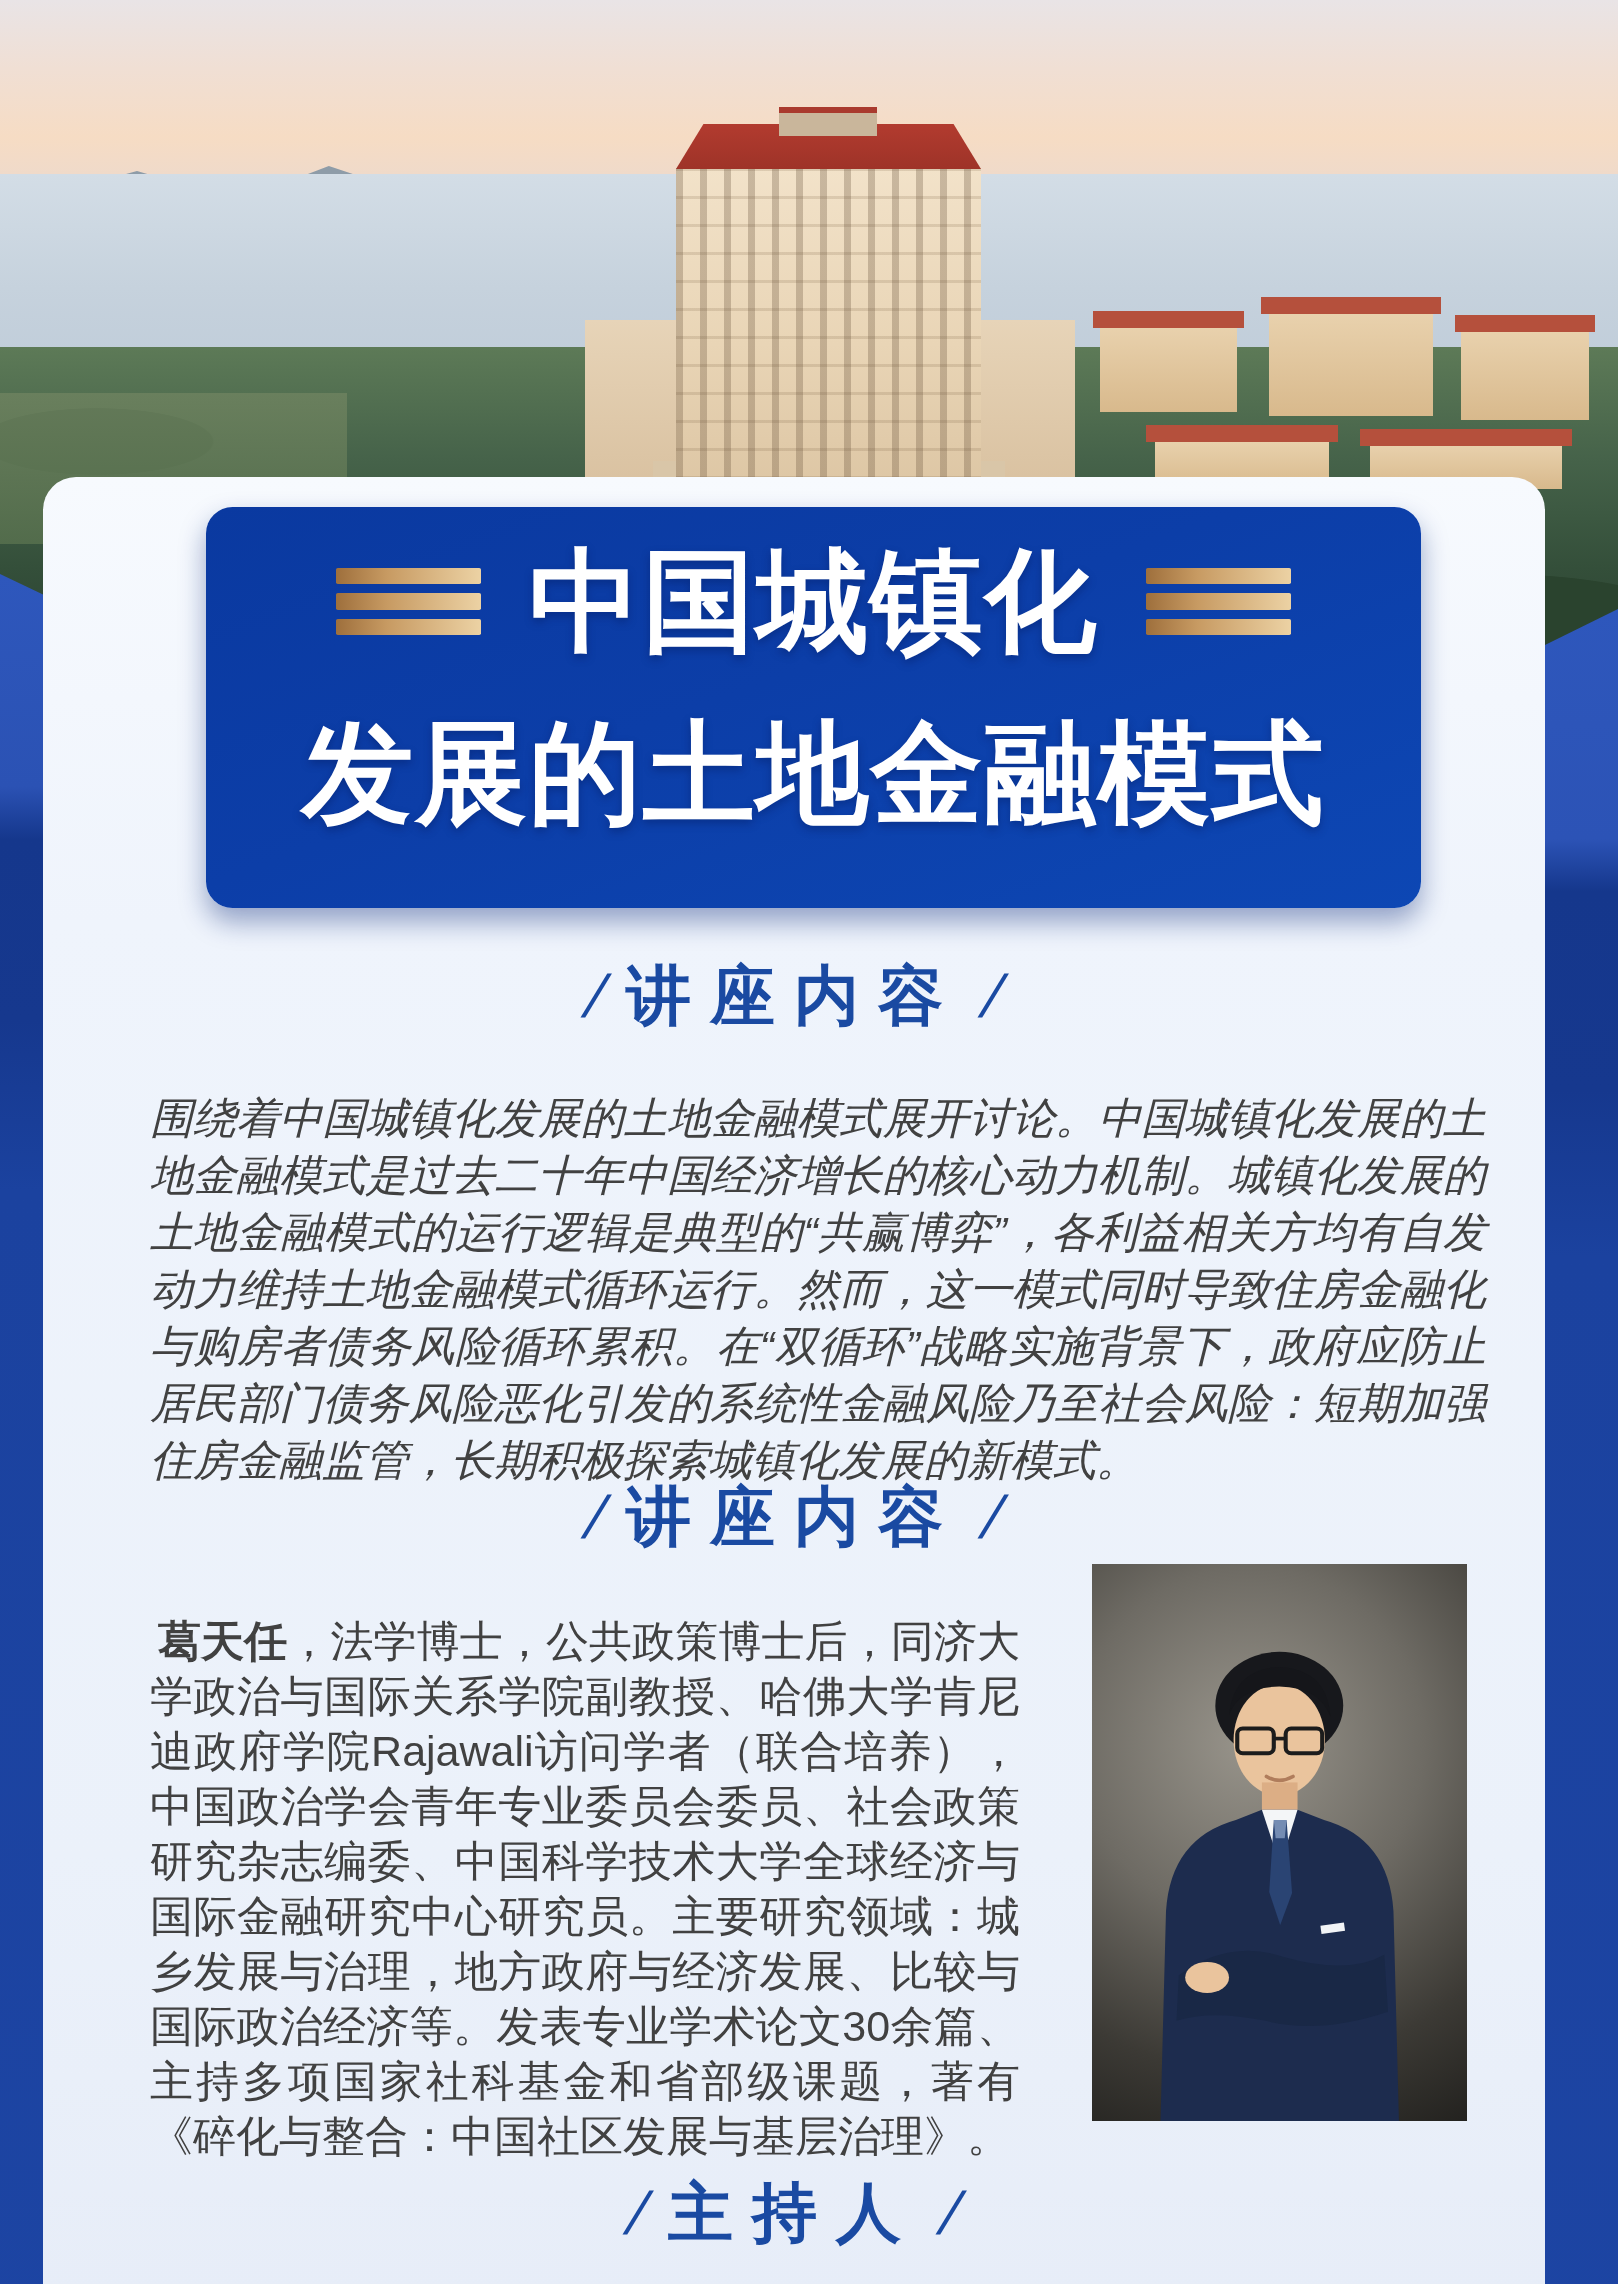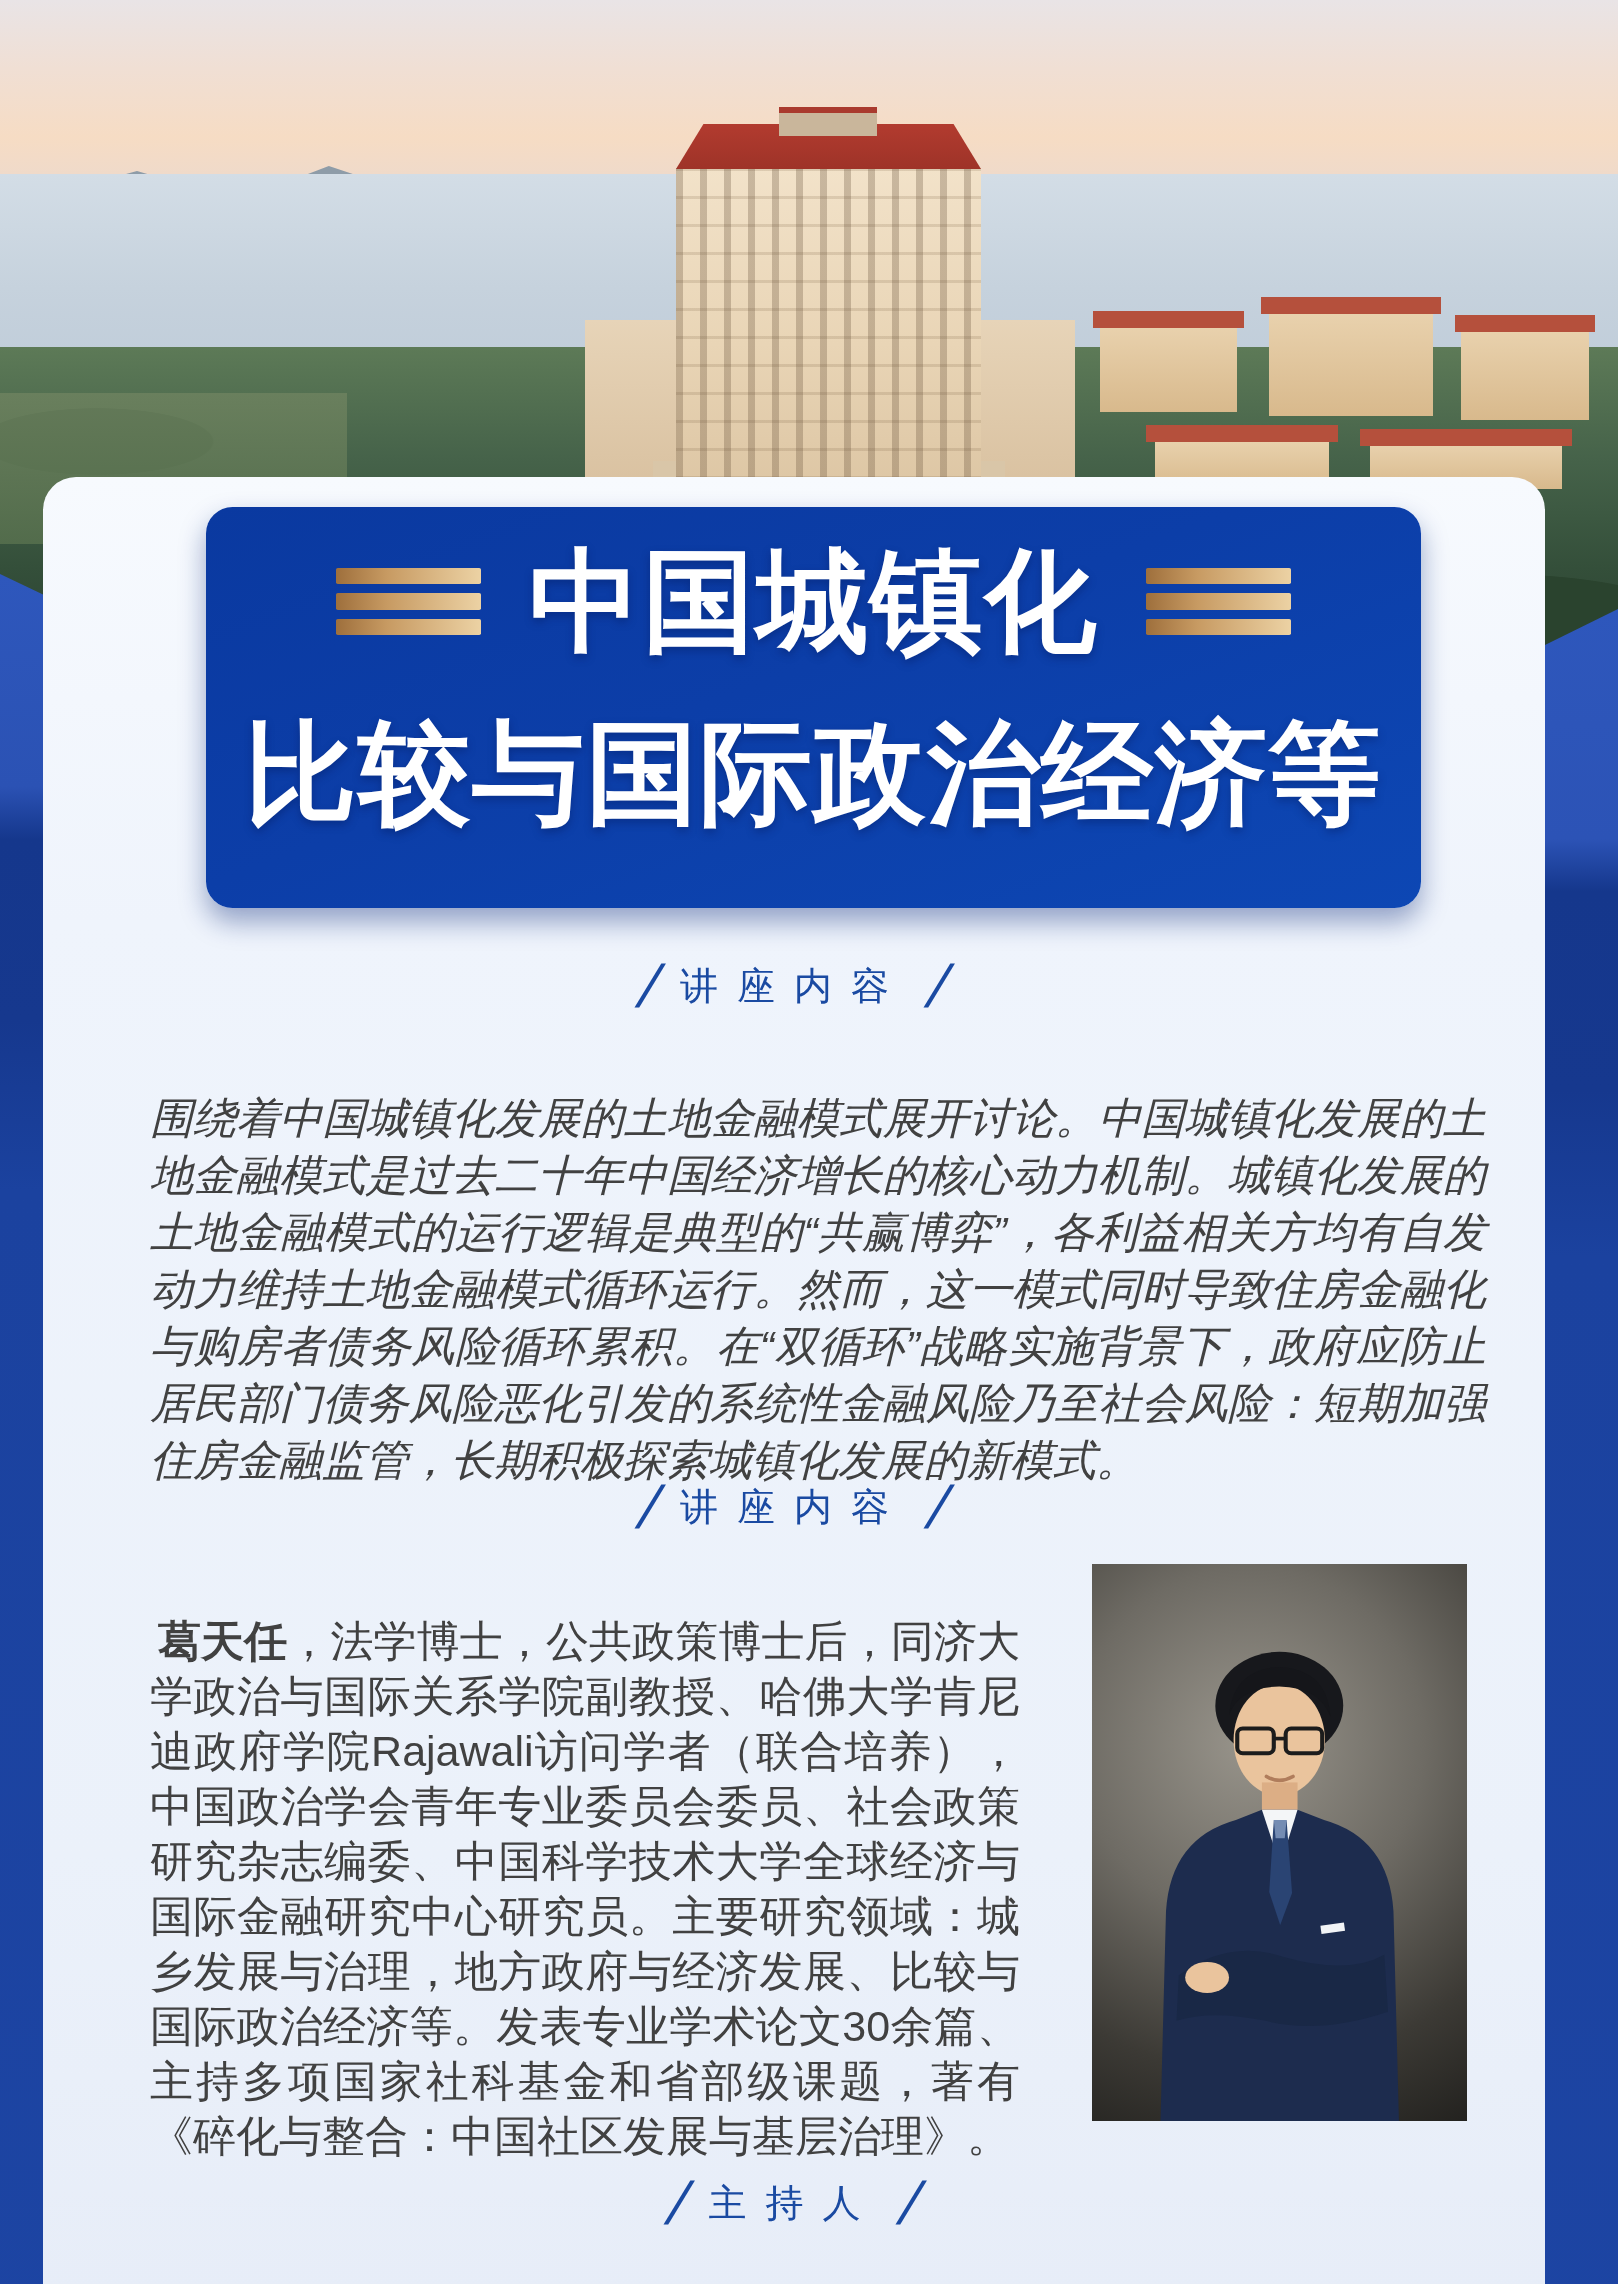--- a/index.html
+++ b/index.html
@@ -67,21 +67,21 @@
     box-shadow:0 13.7px 27px rgba(10,40,120,.40);}
   .title-row1{position:absolute;left:0;top:33px;width:100%;display:flex;align-items:center;justify-content:center;gap:48px;text-align:center;}
   .gold-group{display:flex;flex-direction:column;gap:9px;}
   .gold-bar{width:145px;height:16.4px;border-radius:1.8px;
     background:linear-gradient(90deg,#9e6f3c 0%,#c79a62 35%,#ecd2a4 100%);}
   .title-line{color:#ffffff;font-weight:900;font-size:112px;letter-spacing:1.8px;line-height:1.1;
     text-shadow:0 3.7px 8.2px rgba(0,20,80,.35);white-space:nowrap;}
   .title-line2{position:absolute;left:0;top:205px;width:100%;text-align:center;}
   
   .sec-heading{position:absolute;left:0;width:100%;text-align:center;color:#1a4aa2;white-space:nowrap;}
-  .sec-heading .h-text{font-size:38px;font-weight:normal;letter-spacing:19px;vertical-align:middle;}
+  .sec-heading .h-text{font-size:65px;font-weight:bold;letter-spacing:19px;vertical-align:middle;}
   .sec-heading .slash{font-size:60px;font-weight:500;font-style:italic;transform:skewX(-8deg);
     display:inline-block;margin:0 22px;vertical-align:middle;}
   .h-lecture{top:475px;}
   .h-expert{top:996px;}
   .h-host{top:1692px;}
   
   .body-text{color:#414141;font-size:43px;line-height:57px;text-align:justify;}
   .para-lecture{position:absolute;left:107px;top:570px;width:1336px;font-style:italic;}
   .para-expert{position:absolute;left:107px;top:1094px;width:870px;line-height:55px;}
   .bold{font-weight:bold;margin-left:8px;}
@@ -126,21 +126,21 @@
         <div class="gold-bar"></div>
         <div class="gold-bar"></div>
       </div>
       <div class="title-line">中国城镇化</div>
       <div class="gold-group">
         <div class="gold-bar"></div>
         <div class="gold-bar"></div>
         <div class="gold-bar"></div>
       </div>
     </div>
-    <div class="title-line title-line2">比较与国际政治经济等</div>
+    <div class="title-line title-line2">发展的土地金融模式</div>
   </div>
 
   <div class="sec-heading h-lecture">
     <span class="slash">/</span><span class="h-text">讲座内容</span><span class="slash">/</span>
   </div>
   <p class="body-text para-lecture">围绕着中国城镇化发展的土地金融模式展开讨论。中国城镇化发展的土地金融模式是过去二十年中国经济增长的核心动力机制。城镇化发展的土地金融模式的运行逻辑是典型的“共赢博弈”，各利益相关方均有自发动力维持土地金融模式循环运行。然而，这一模式同时导致住房金融化与购房者债务风险循环累积。在“双循环”战略实施背景下，政府应防止居民部门债务风险恶化引发的系统性金融风险乃至社会风险：短期加强住房金融监管，长期积极探索城镇化发展的新模式。</p>
 
   <div class="sec-heading h-expert">
     <span class="slash">/</span><span class="h-text">讲座内容</span><span class="slash">/</span>
   </div>

